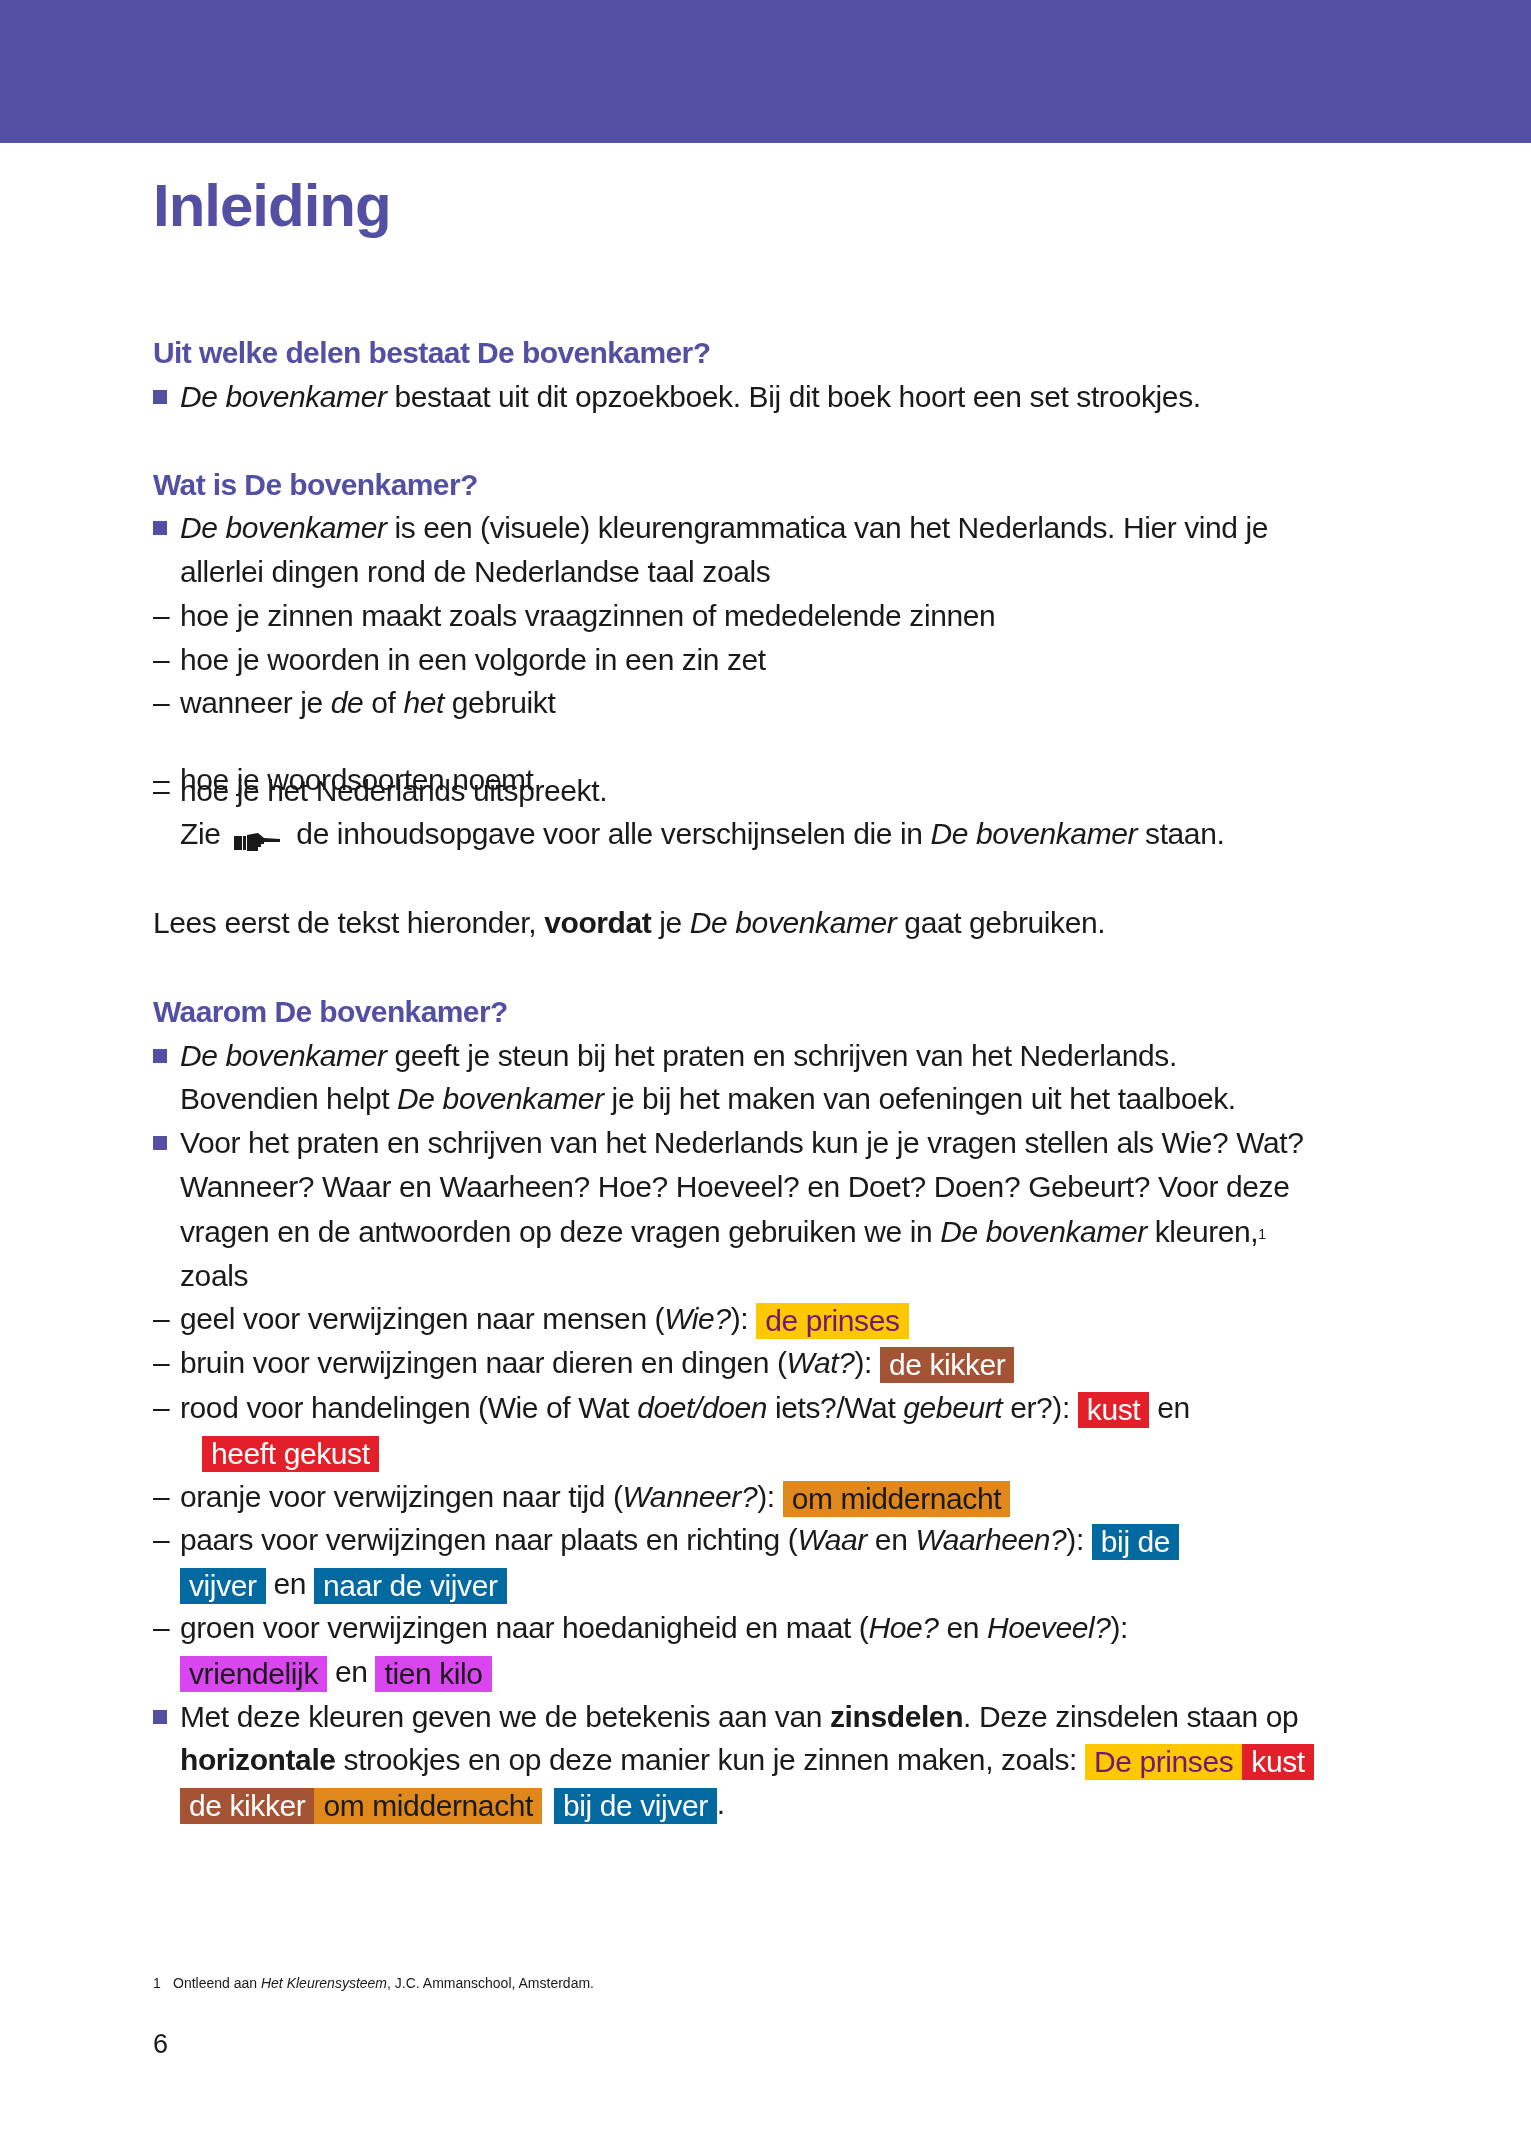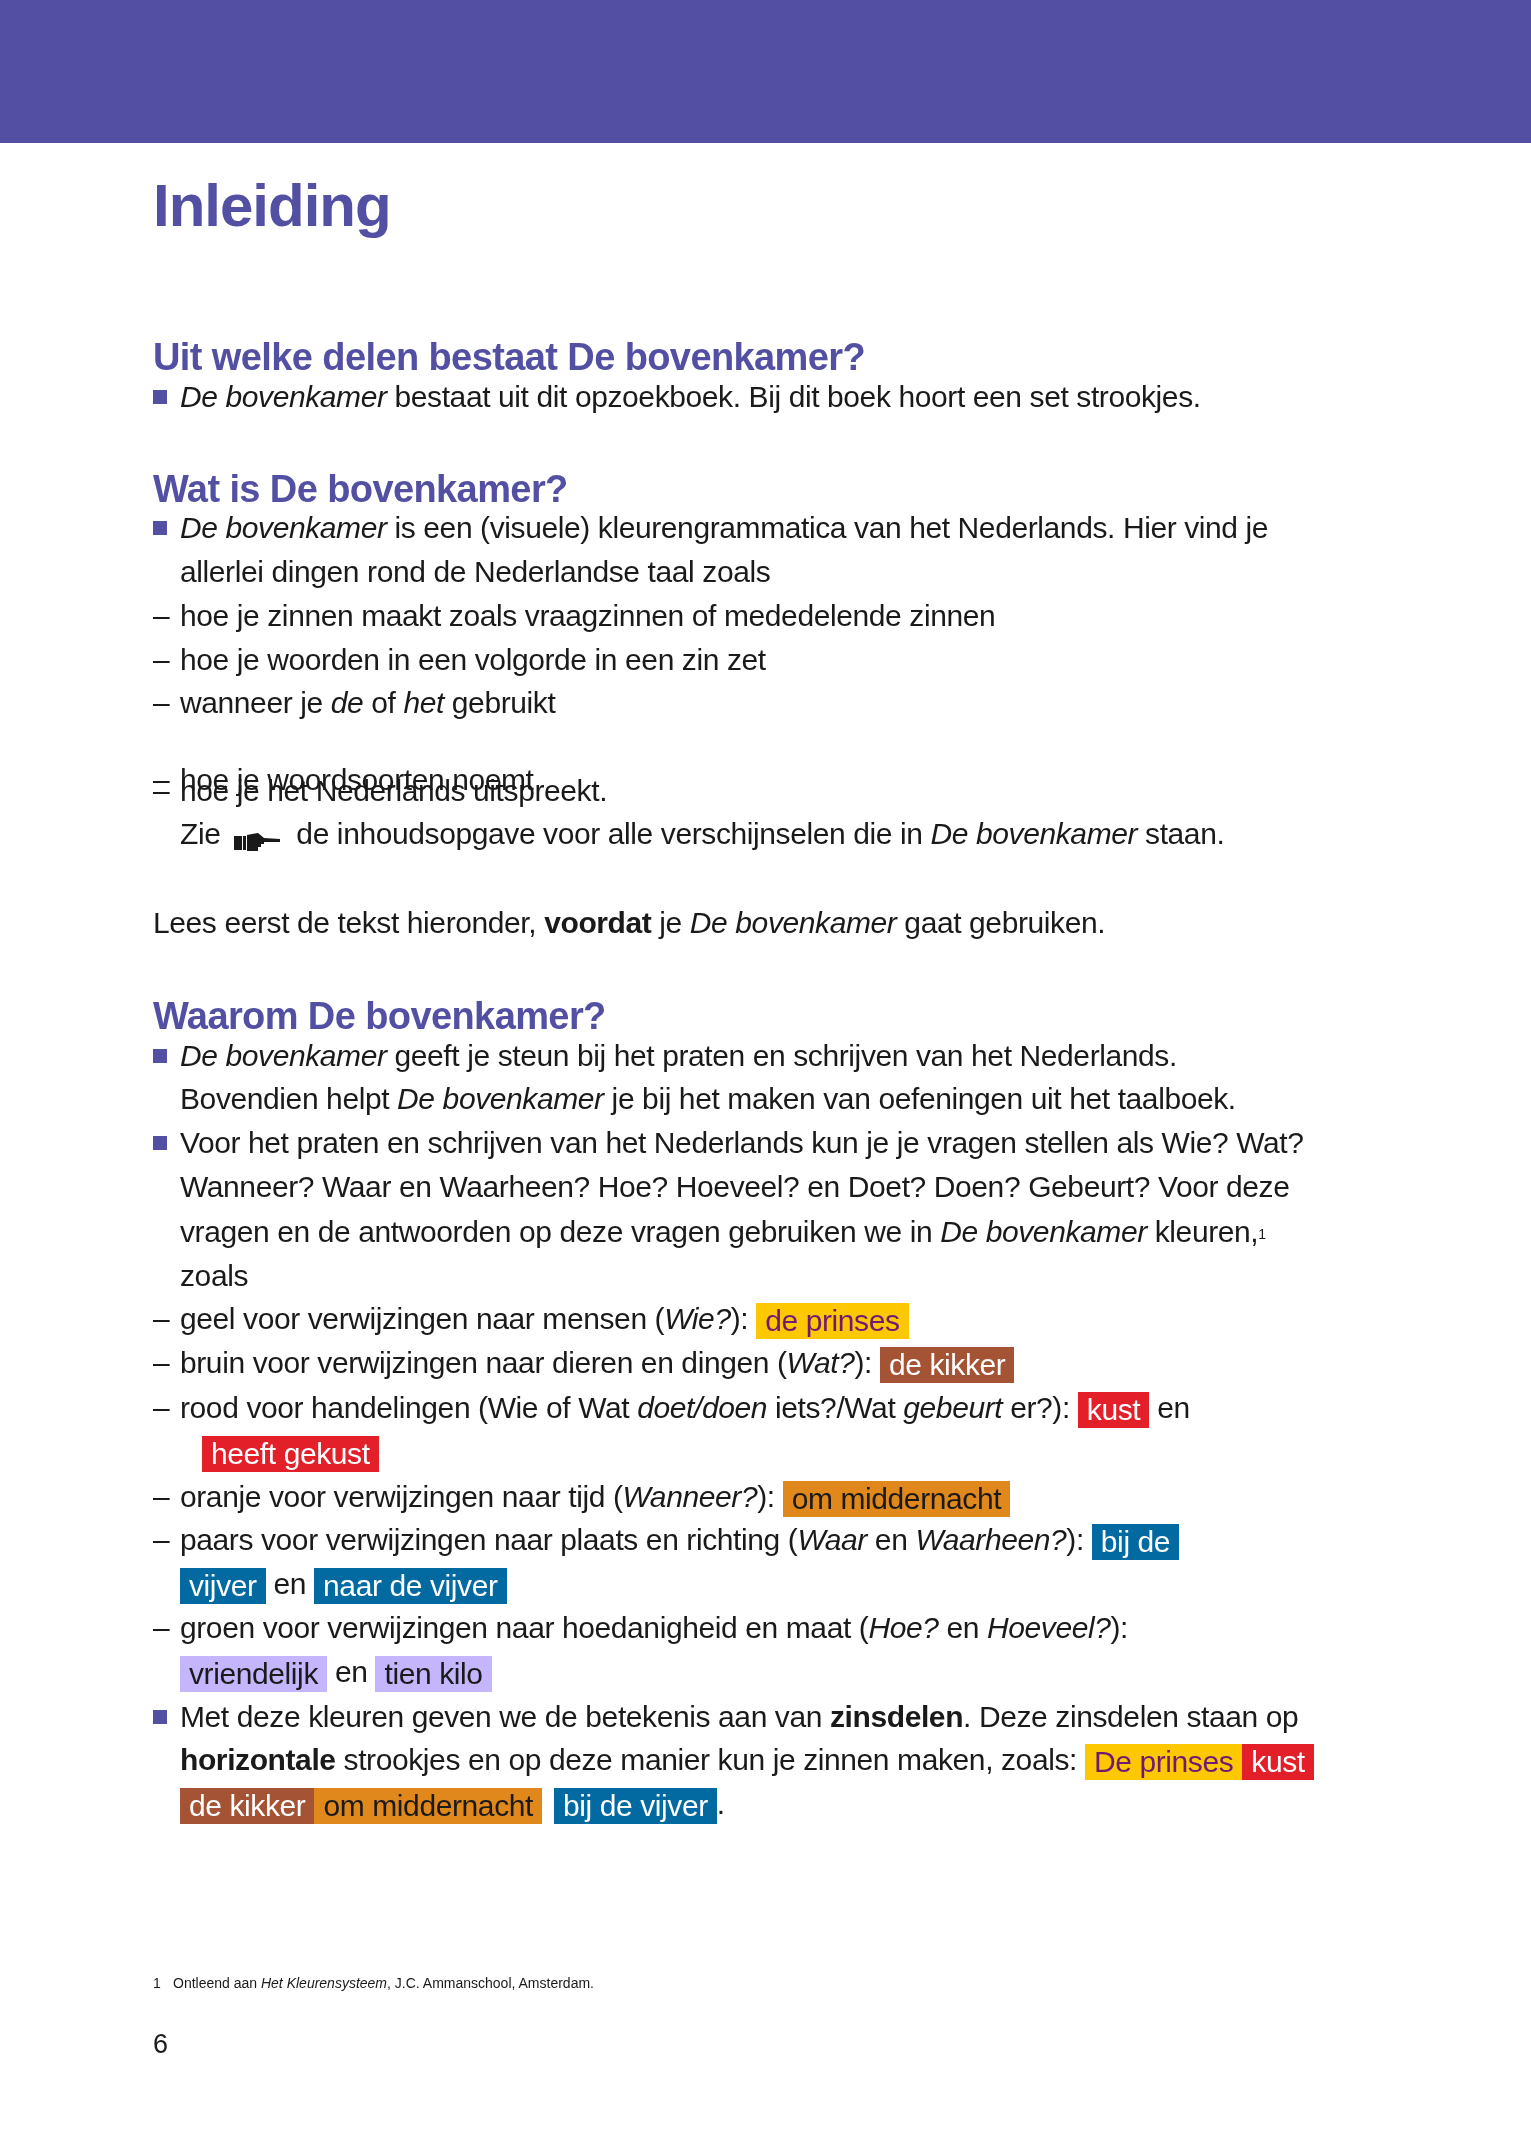--- a/index.html
+++ b/index.html
@@ -1,38 +1,38 @@
 <!DOCTYPE html>
 <html><head>
 <meta charset="utf-8">
 <style>
   html, body { margin:0; padding:0; }
   body { width:1531px; height:2141px; position:relative; background:#ffffff; overflow:hidden;
          font-family:"Liberation Sans", "DejaVu Sans", sans-serif; color:#1a1a1a; }
   .banner { position:absolute; left:0; top:0; width:1531px; height:143px; background:#5350a3; }
   .title { position:absolute; left:153px; top:176px; font-size:60px; font-weight:bold; color:#5350a3;
            letter-spacing:-1px; margin:0; line-height:1; }
-  .h { position:absolute; left:153px; font-size:38px; font-weight:bold; color:#5350a3; margin:0;
+  .h { position:absolute; left:153px; font-size:30px; font-weight:bold; color:#5350a3; margin:0;
        line-height:1; letter-spacing:-0.6px; }
   .ln { position:absolute; left:153px; font-size:30px; line-height:44px; height:44px; white-space:nowrap;
         letter-spacing:-0.4px; }
   .ln.ind { left:180px; }
   .bullet { display:inline-block; width:14px; height:14px; background:#5350a3; margin-right:13px;
             vertical-align:middle; position:relative; top:-2px; }
   .dash { display:inline-block; width:27px; }
   em { font-style:italic; }
   b { font-weight:bold; }
   .hl { display:inline-block; padding:0 9px; line-height:36px; height:36px; vertical-align:middle; }
   .hl + .hl { margin-left:-5px; }
   .yellow { background:#fdc800; color:#701a75; }
   .brown  { background:#a45434; color:#ffffff; }
   .red    { background:#e3202a; color:#ffffff; }
   .orange { background:#e1881c; color:#1a1a1a; }
   .purple { background:#0369a1; color:#ffffff; }
-  .green  { background:#c4b5fd; color:#1a1a1a; }
+  .green  { background:#d946ef; color:#1a1a1a; }
   .hand { display:inline-block; width:48px; height:26px; vertical-align:middle; margin:0 6px; }
   sup { font-size:14px; vertical-align:top; position:relative; top:2px; }
   .footnote { position:absolute; left:153px; top:1968px; font-size:14px; line-height:30px; }
   .footnote .num { display:inline-block; width:20px; }
   .pagenum { position:absolute; left:153px; top:2027px; font-size:27px; line-height:34px; }
 </style>
 </head>
 <body>
 
 <div class="banner"></div>

